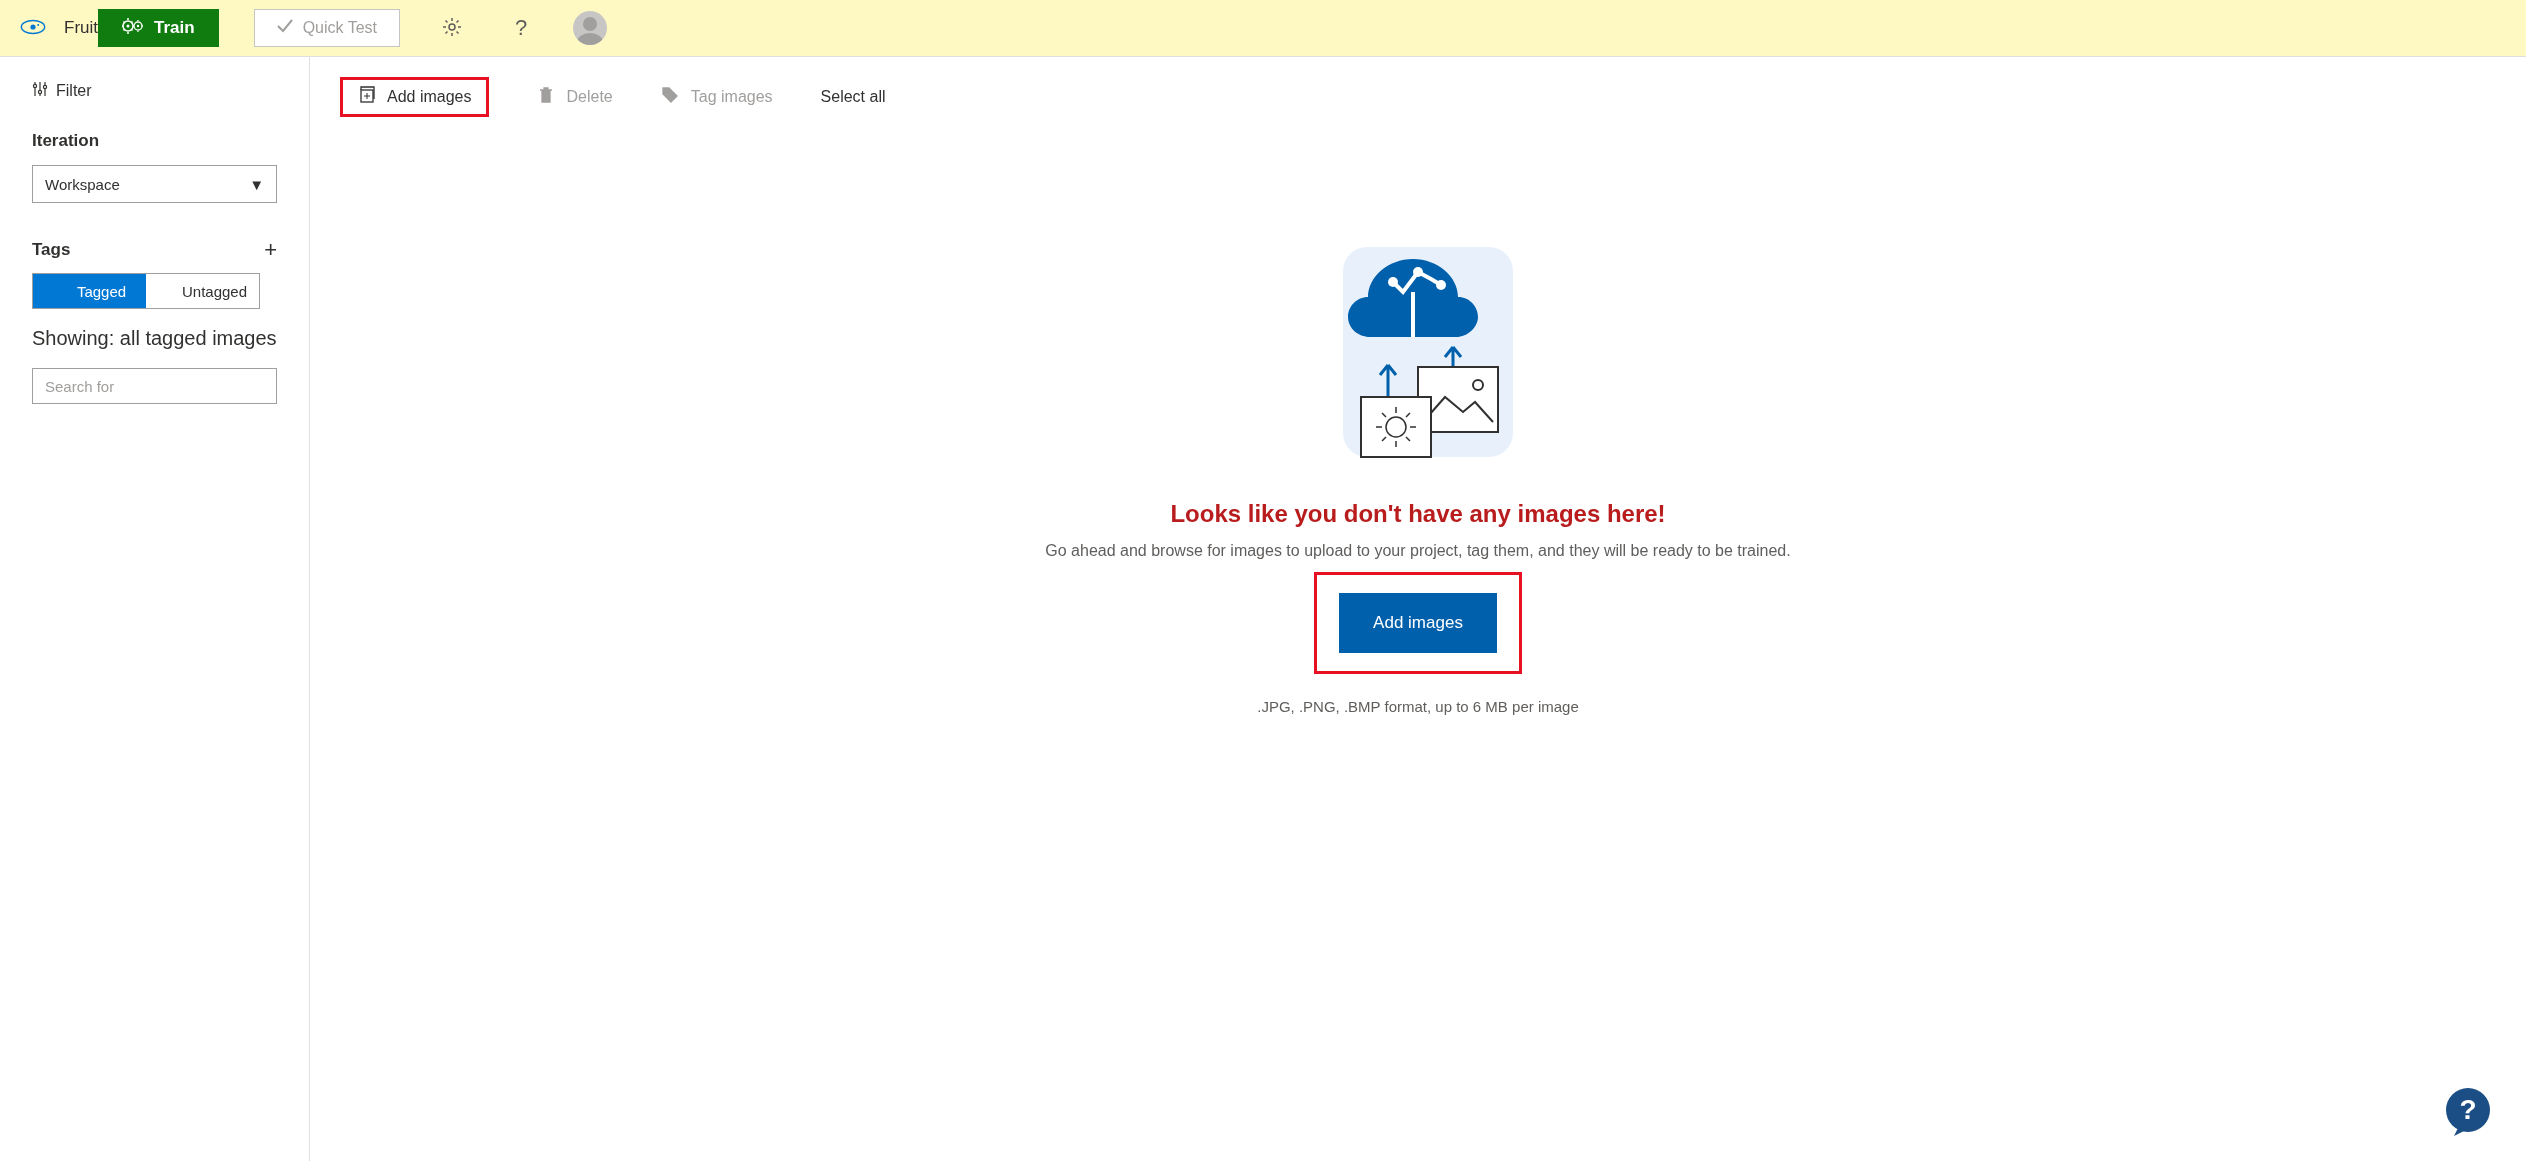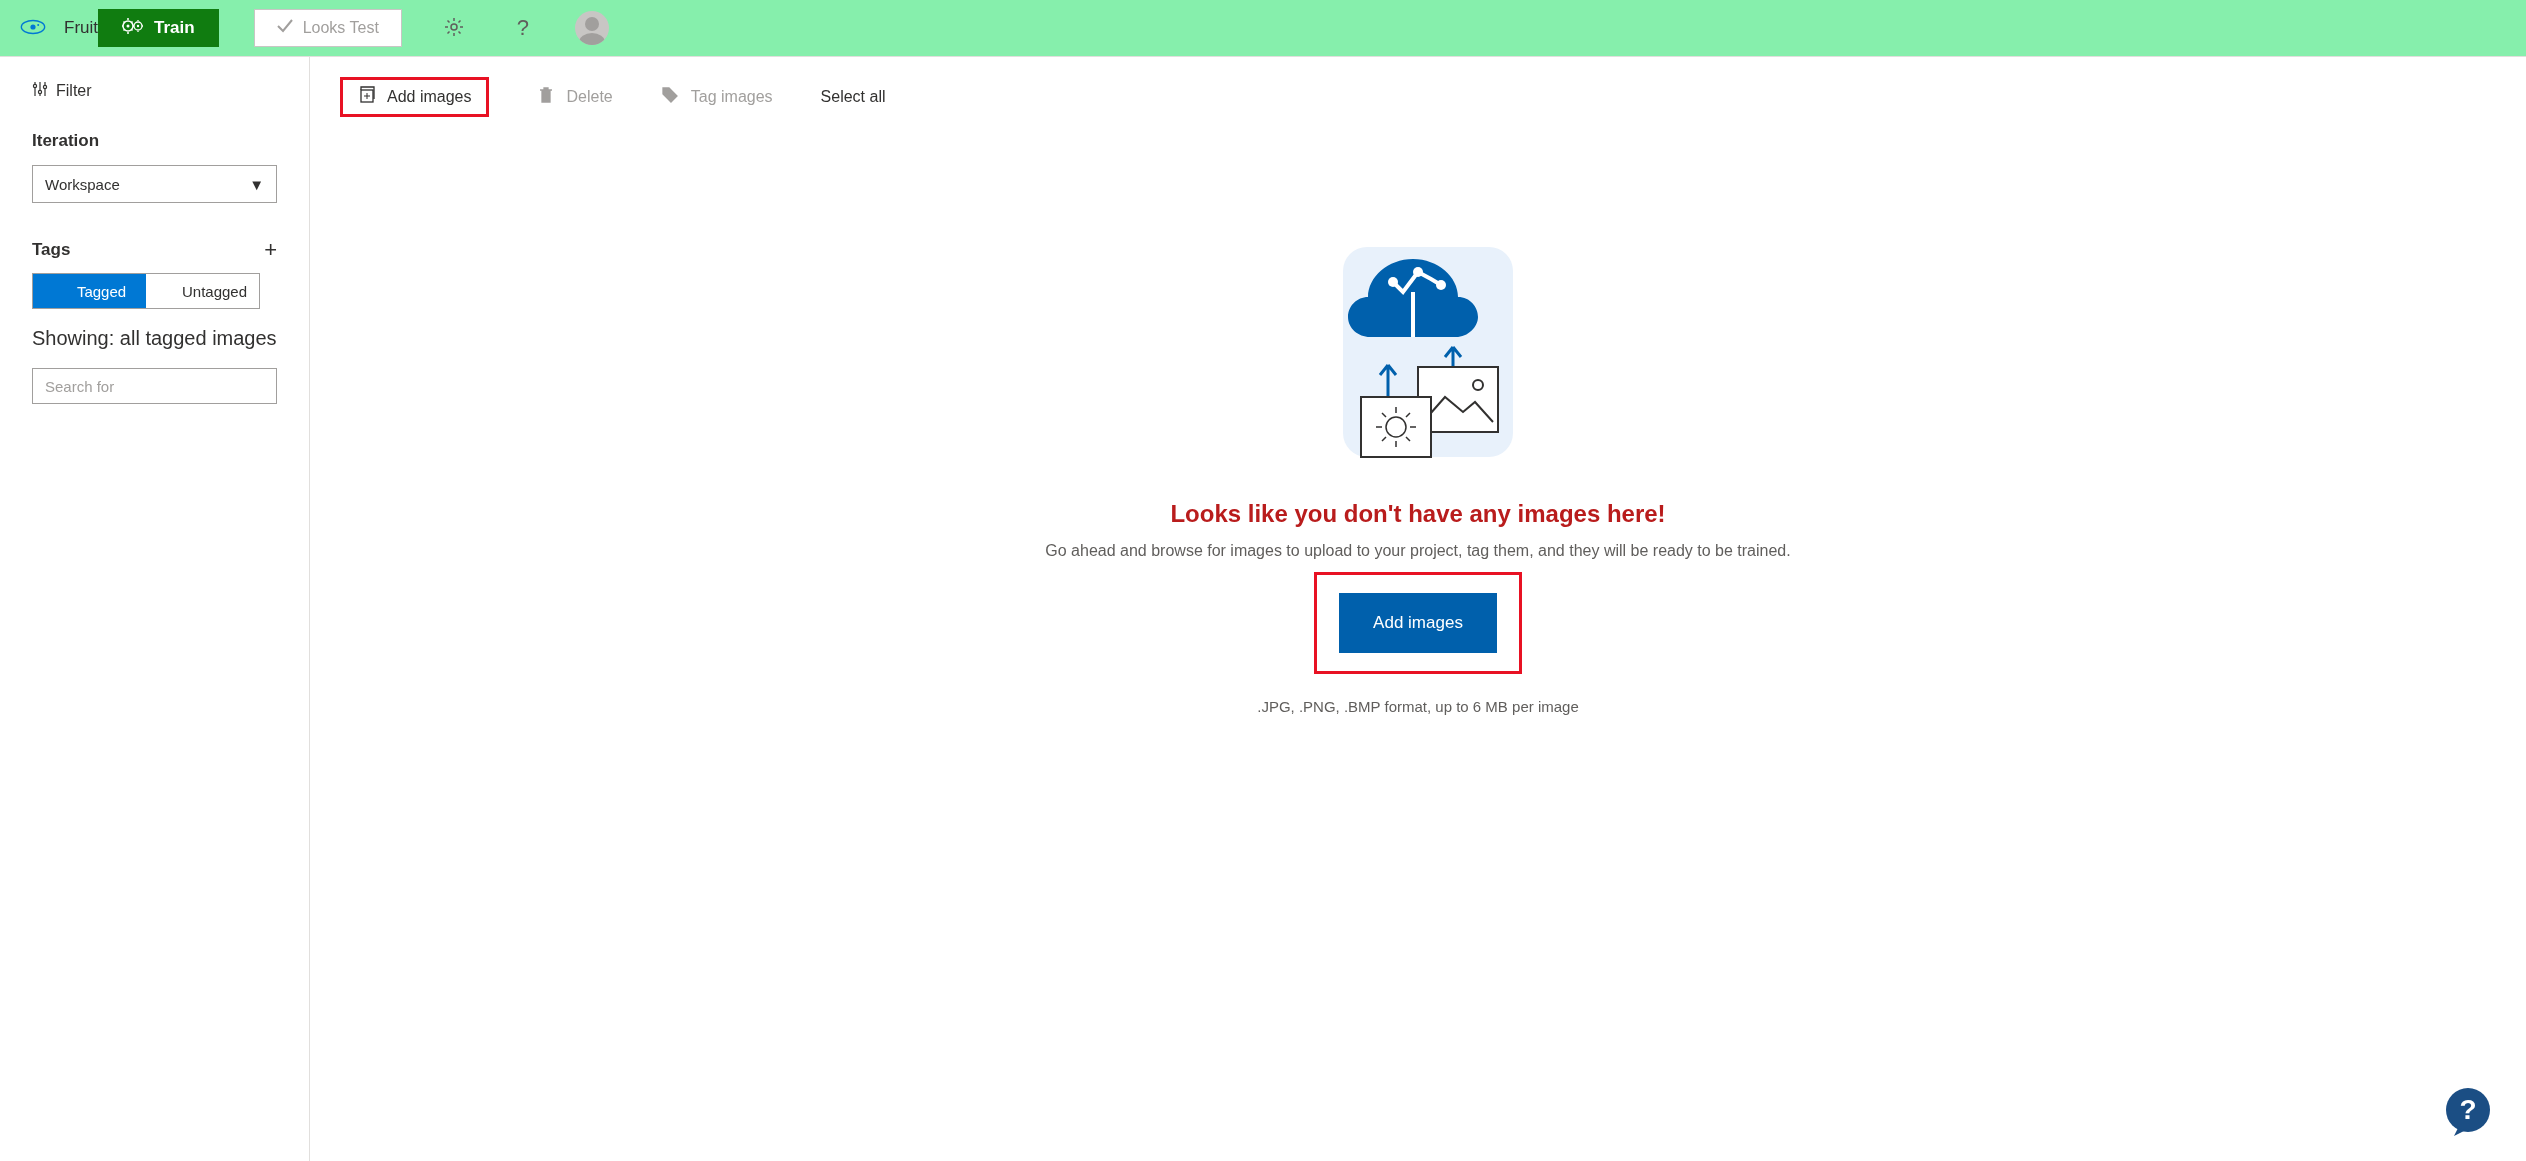--- a/index.html
+++ b/index.html
@@ -1,21 +1,21 @@
 <!DOCTYPE html>
 <html><head>
 <meta charset="utf-8">
 <style>
   * { box-sizing: border-box; margin: 0; padding: 0; }
   body { font-family: "Segoe UI", -apple-system, sans-serif; font-size: 14px; color: #323130; background: #fff; }
 
   
   .header {
     display: flex; align-items: center; height: 57px;
-    border-bottom: 1px solid #e1dfdd; background: #86efac;
+    border-bottom: 1px solid #e1dfdd; background: #fef9c3;
     padding: 0 20px;
   }
   .header-left { display: flex; align-items: center; gap: 18px; }
   .app-icon svg { width: 26px; height: 18px; }
   .project-name { font-size: 17px; color: #323130; }
 
   .header-nav { display:flex; gap:44px; margin-left:auto; margin-right:40px; align-items:center; height:100%; }
   .nav-tab {
     font-size: 17px; color: #605e5c; cursor:pointer;
     height:100%; display:flex; align-items:center;
@@ -122,21 +122,21 @@
         </svg>
       </span>
       <span>Train</span>
     </button>
     <button class="btn-quicktest">
       <span>
         <svg width="16" height="14" viewBox="0 0 16 14" fill="none" stroke="#a19f9d" stroke-width="2">
           <path d="M1 7l5 5L15 1"></path>
         </svg>
       </span>
-      <span>Looks Test</span>
+      <span>Quick Test</span>
     </button>
     <div class="icon-btn">
       <span>
         <svg width="20" height="20" viewBox="0 0 20 20" fill="none" stroke="#605e5c" stroke-width="1.5">
           <circle cx="10" cy="10" r="3"></circle>
           <path d="M10 1v3M10 16v3M1 10h3M16 10h3M3.5 3.5l2 2M14.5 14.5l2 2M3.5 16.5l2-2M14.5 5.5l2-2"></path>
         </svg>
       </span>
     </div>
     <div class="icon-btn">

